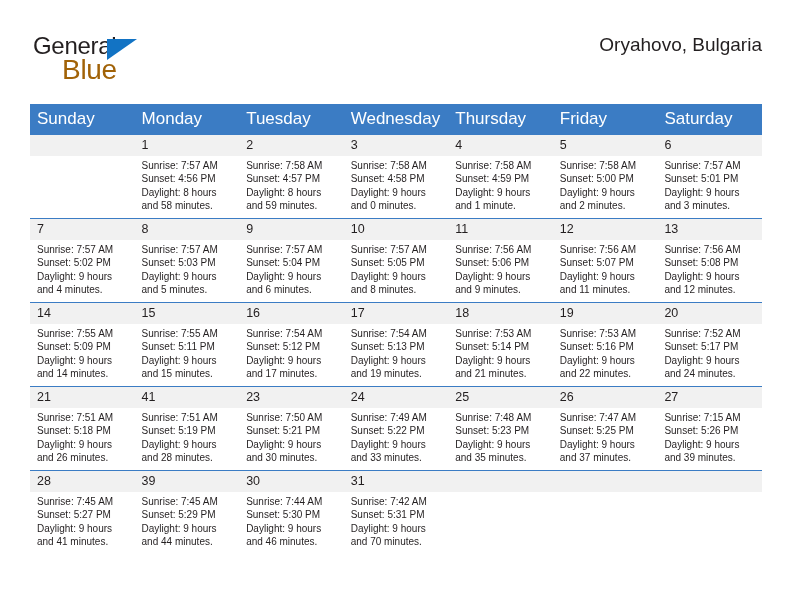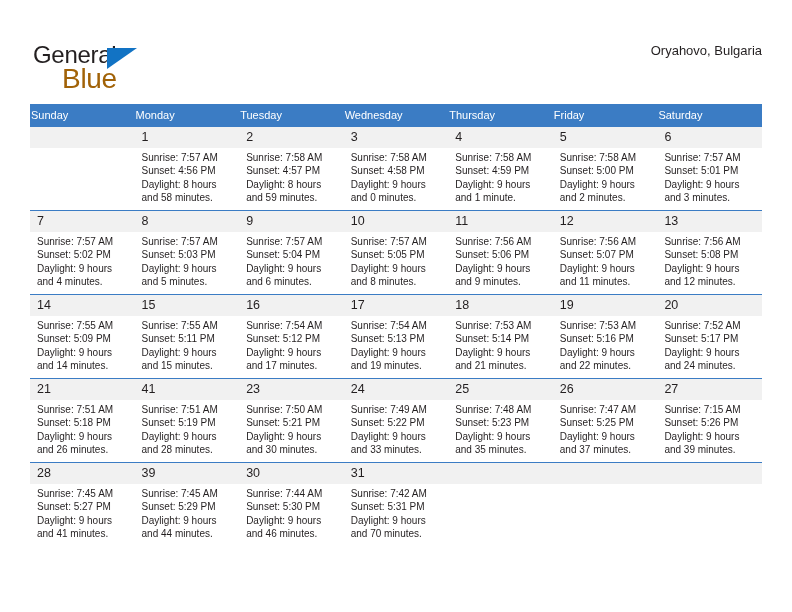--- a/index.html
+++ b/index.html
@@ -25,21 +25,21 @@
   .header {
     position: absolute;
     left: 30px;
     top: 28px;
     width: 732px;
     height: 72px;
   }
   .logo {
     position: absolute;
     left: 3px;
-    top: 14px;
+    top: 5px;
     width: 140px;
     height: 56px;
     text-decoration: underline;
   }
   .logo-general {
     position: absolute;
     left: 0;
     top: 0;
     font-size: 24px;
     letter-spacing: -0.3px;
@@ -71,43 +71,43 @@
     top: 0;
     text-align: right;
   }
   .cal-title {
     font-size: 29px;
     color: #231f20;
     line-height: 36px;
     white-space: nowrap;
   }
   .cal-subtitle {
-    font-size: 13px;
+    font-size: 19px;
     color: #231f20;
     line-height: 22px;
-    margin-top: 12px;
+    margin-top: 6px;
     white-space: nowrap;
   }
 
   
   .calendar {
     position: absolute;
     left: 30px;
     top: 104px;
     width: 732px;
     border-collapse: collapse;
     table-layout: fixed;
   }
   .calendar th {
     background: #3b7cc4;
     color: #ffffff;
-    font-size: 11px;
+    font-size: 17px;
     font-weight: normal;
     text-align: left;
-    padding: 5px 0 5px 1px;
+    padding: 5px 0 5px 7px;
     height: 12px;
     border: none;
   }
   .calendar td {
     vertical-align: top;
     padding: 0;
     border: none;
     width: 104.57px;
   }
 

